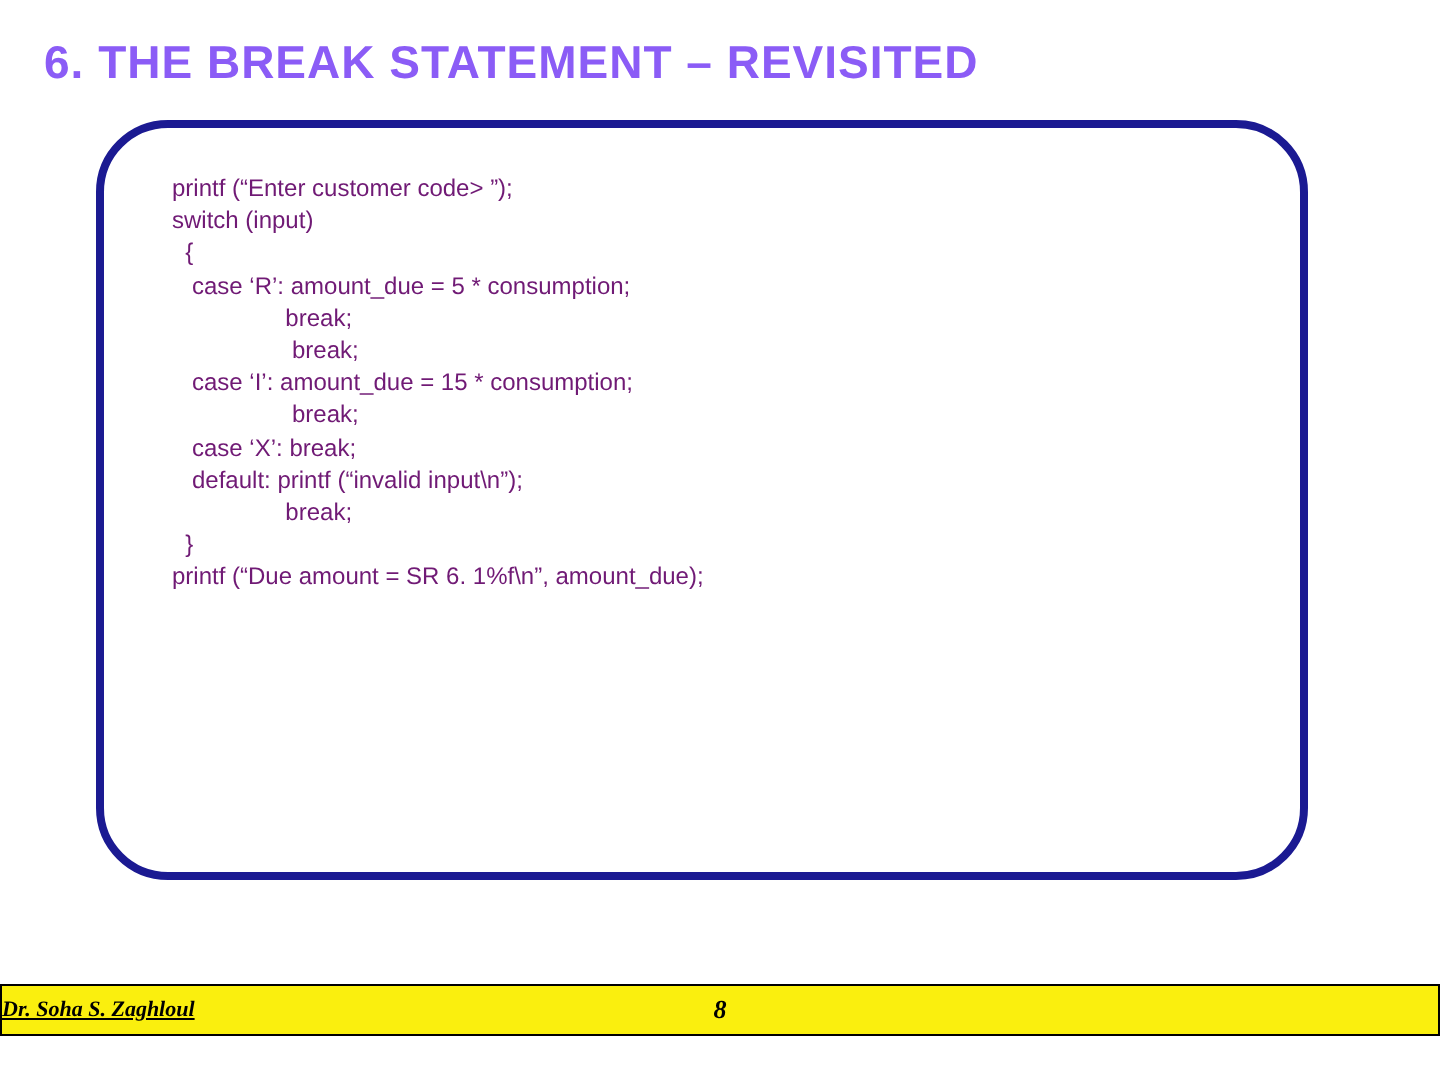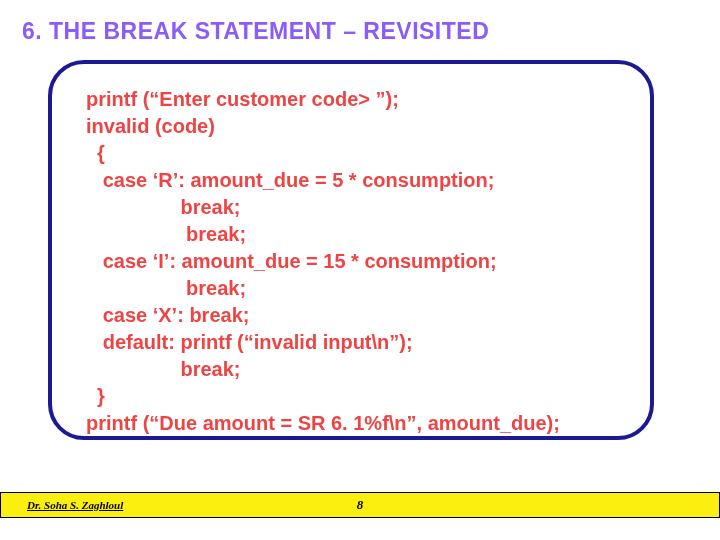--- a/index.html
+++ b/index.html
@@ -26,44 +26,44 @@
       left: 48px;
       width: 606px;
       height: 380px;
       border: 4px solid #1b1a92;
       border-radius: 36px;
       background: #ffffff;
       padding: 22px 14px 18px 34px;
     }
     .code-line {
       font-family: "Trebuchet MS", Verdana, sans-serif;
-      font-size: 20px;
-      font-weight: 700;
-      color: #ef4444;
+      font-size: 12px;
+      font-weight: 400;
+      color: #701a75;
       line-height: 1.35;
       white-space: pre;
     }
     .footer {
       position: absolute;
       left: 0;
       bottom: 22px;
       width: 720px;
       height: 26px;
       background: #faef0e;
       border: 1px solid #000;
       display: flex;
       align-items: center;
     }
     .author {
       font-family: "Comic Sans MS", cursive;
       font-size: 11px;
       font-weight: 700;
       font-style: italic;
       color: #000;
-      margin-left: 26px;
+      margin-left: 0;
     }
     .page-num {
       position: absolute;
       left: 50%;
       transform: translateX(-50%);
       font-family: "Times New Roman", serif;
       font-size: 13px;
       font-weight: 700;
       font-style: italic;
       color: #000;
@@ -72,21 +72,21 @@
       text-decoration: underline;
     }
   </style>
 </head>
 <body>
 
 <div class="heading">6. THE BREAK STATEMENT – REVISITED</div>
 
 <div class="code-box">
   <div class="code-line">printf (“Enter customer code&gt; ”);</div>
-  <div class="code-line">invalid (code)</div>
+  <div class="code-line">switch (input)</div>
   <div class="code-line">  {</div>
   <div class="code-line">   case ‘R’: amount_due = 5 * consumption;</div>
   <div class="code-line">                 break;</div>
   <div class="code-line">                  break;</div>
   <div class="code-line">   case ‘I’: amount_due = 15 * consumption;</div>
   <div class="code-line">                  break;</div>
   <div class="code-line">   case ‘X’: break;</div>
   <div class="code-line">   default: printf (“invalid input\n”);</div>
   <div class="code-line">                 break;</div>
   <div class="code-line">  }</div>

